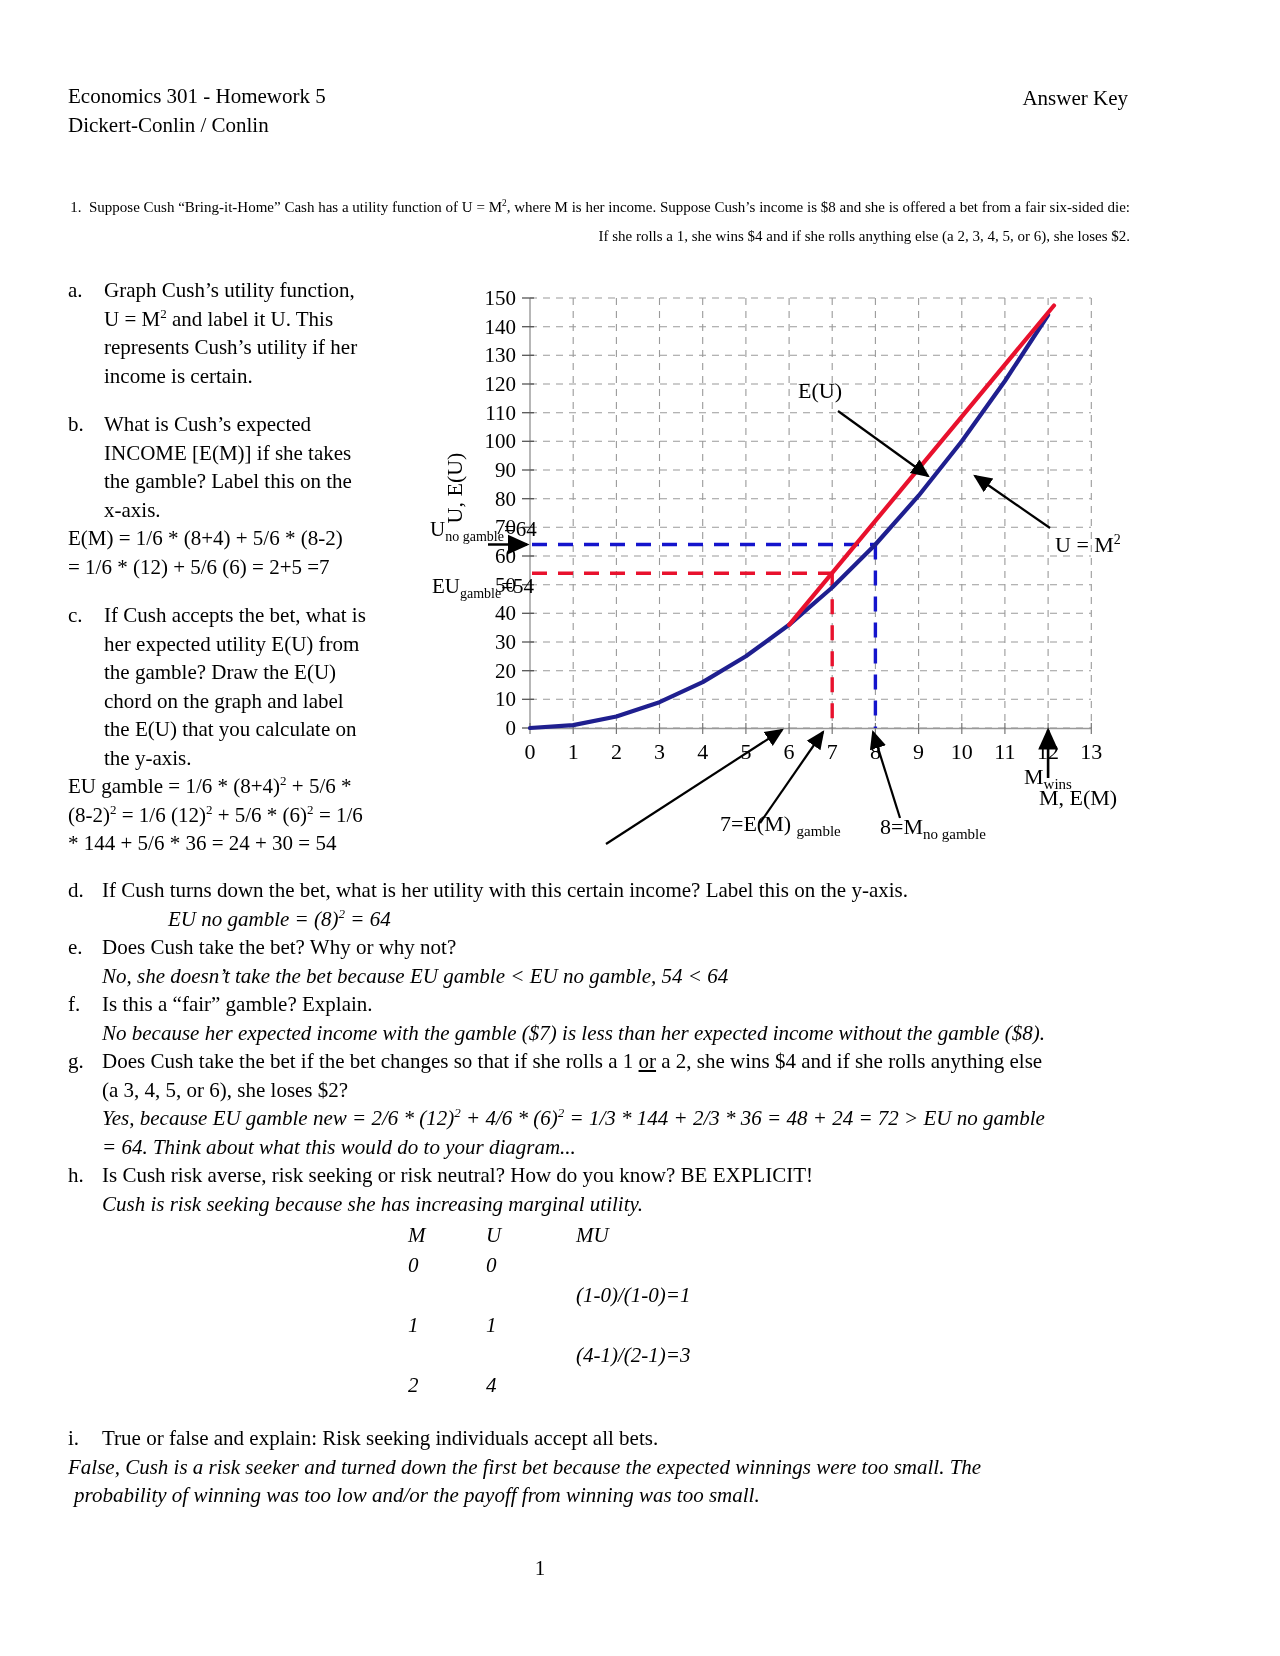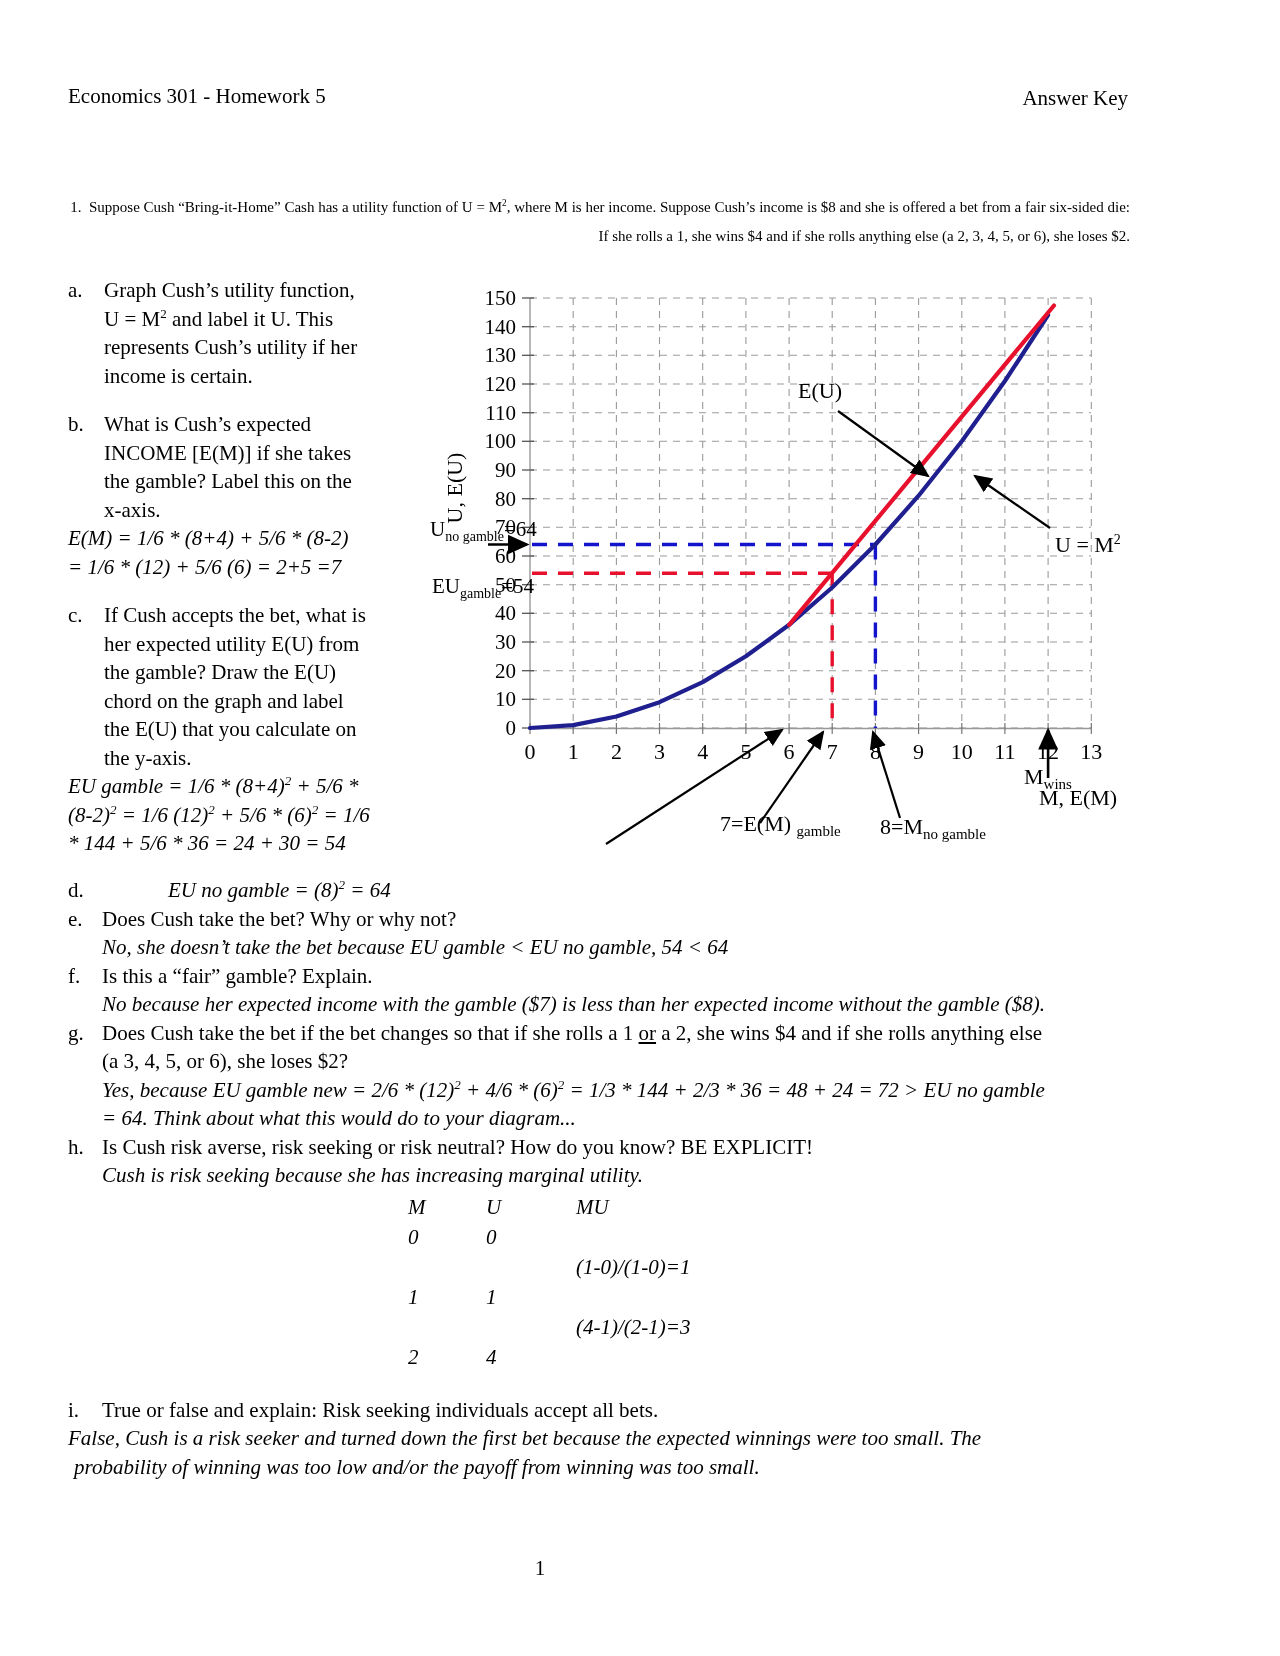--- a/index.html
+++ b/index.html
@@ -60,21 +60,20 @@
     position: relative;
     padding-left: 36px;
     margin: 0;
   }
   .qitem .mark {
     position: absolute;
     left: 0;
     top: 0;
   }
   .ans {
-    font-style: italic;
     margin: 0;
   }
   .gap6 { height: 20px; }
   sup { font-size: 0.62em; vertical-align: super; line-height: 0; }
   
   .graph {
     position: absolute;
     left: 430px;
     top: 250px;
     width: 700px;
@@ -128,20 +127,21 @@
 </head>
 <body>
 
 <div class="page">
 
   <div class="hdr">
     <div class="hdr-row">
       <span>Economics 301 - Homework 5</span>
       <span class="hdr-right">Answer Key</span>
     </div>
+    <div>Dickert-Conlin / Conlin</div>
   </div>
 
   <div class="intro">
     <span>1.</span>&nbsp;&nbsp;<span>Suppose Cush “Bring-it-Home” Cash has a utility function of U = M</span><sup>2</sup><span>, where M is her income.  Suppose Cush’s income is $8 and she is offered a bet from a fair six-sided die:  If she rolls a 1, she wins $4 and if she rolls anything else (a 2, 3, 4, 5, or 6), she loses $2.</span>
   </div>
 
   <div class="leftcol">
 
     <div class="qitem">
       <span class="mark">a.</span>
@@ -344,20 +344,21 @@
       <text x="618" y="506" font-family="Liberation Serif, DejaVu Serif, serif" font-size="22" fill="#000" text-anchor="middle">M<tspan font-size="15" dy="5">wins</tspan></text>
 
       <text x="230" y="590" font-family="Liberation Serif, DejaVu Serif, serif" font-size="22" fill="#000" text-anchor="middle">M<tspan font-size="15" dy="5">loses</tspan></text>
     </svg>
   </div>
 
   <div class="bottom">
 
     <div class="bitem">
       <span class="mark">d.</span>
+      <span>If Cush turns down the bet, what is her utility with this certain income?  Label this on the y-axis.</span>
     </div>
     <div class="bans deep">
       <span>EU no gamble = (8)</span><sup>2</sup><span> = 64</span>
     </div>
 
     <div class="bitem">
       <span class="mark">e.</span>
       <span>Does Cush take the bet?  Why or why not?</span>
     </div>
     <div class="bans">No, she doesn’t take the bet because EU gamble &lt; EU no gamble, 54 &lt; 64</div>

